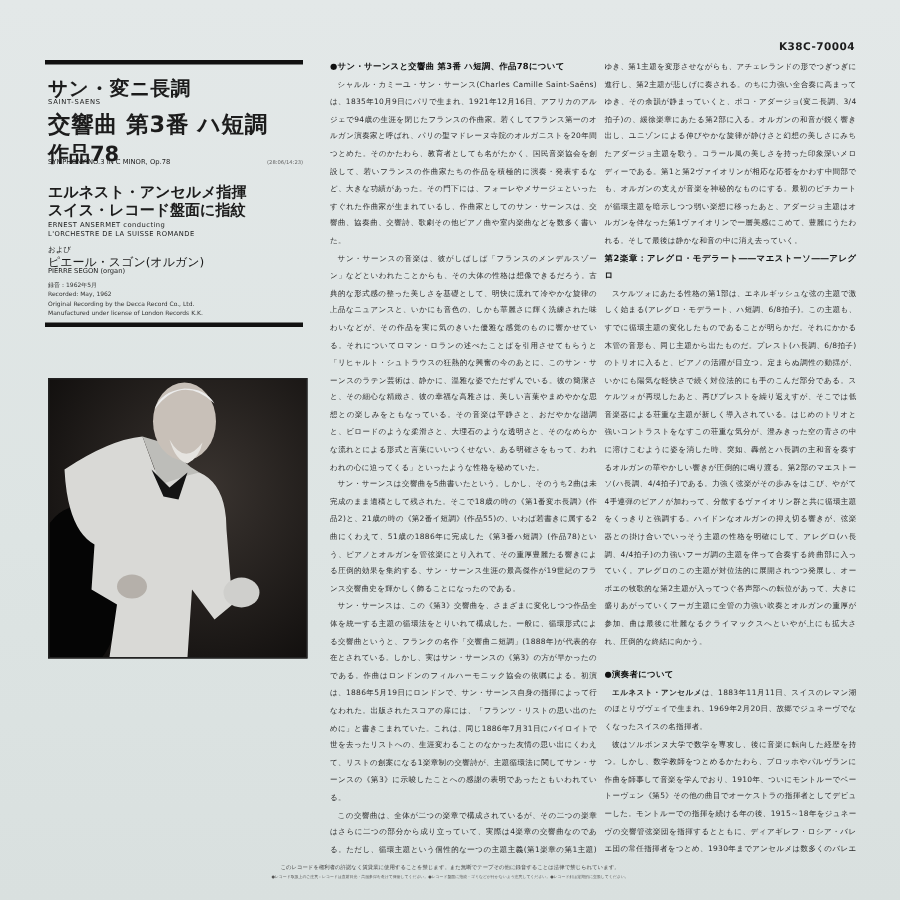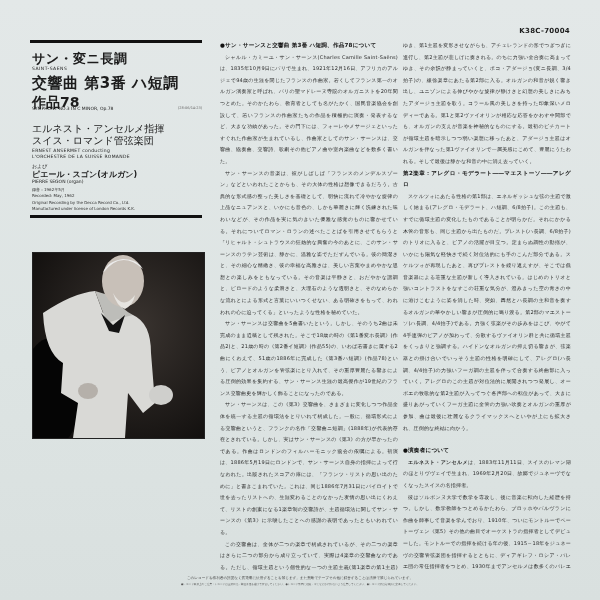--- a/index.html
+++ b/index.html
@@ -6,24 +6,24 @@
   body{width:600px;height:600px;background:#dfe5e4;position:relative;overflow:hidden;
        font-family:"DejaVu Sans",sans-serif;color:#1c1c1c;}
   .page{position:absolute;inset:0;background:linear-gradient(180deg,#e3e8e8 0%,#dde4e3 60%,#d9e0df 100%);}
   .rule{position:absolute;left:30px;width:172px;height:3px;background:#111;}
   .composer-jp{position:absolute;left:32px;top:50px;font-size:13px;font-weight:bold;letter-spacing:0.5px;}
   .composer-en{position:absolute;left:32px;top:66px;font-size:4.5px;letter-spacing:0.5px;}
   .work-jp{position:absolute;left:32px;top:74px;font-size:15px;font-weight:bold;letter-spacing:0.5px;text-align:right;}
   .opus-jp{position:absolute;left:32px;top:94px;font-size:14px;font-weight:bold;}
   .work-en{position:absolute;left:32px;top:106px;font-size:4.5px;}
   .catalog-small{position:absolute;left:178px;top:106px;font-size:3.5px;color:#666;}
-  .cond-jp{position:absolute;left:32px;top:123px;font-size:10px;font-weight:normal;line-height:12px;}
+  .cond-jp{position:absolute;left:32px;top:123px;font-size:10px;font-weight:bold;line-height:12px;}
   .cond-en{position:absolute;left:32px;top:148px;font-size:4.5px;line-height:6px;letter-spacing:0.3px;}
   .and-jp{position:absolute;left:32px;top:163px;font-size:5px;}
-  .org-jp{position:absolute;left:32px;top:169px;font-size:8px;font-weight:bold;}
+  .org-jp{position:absolute;left:32px;top:169px;font-size:8px;font-weight:normal;}
   .org-en{position:absolute;left:32px;top:179px;font-size:4.5px;}
   .rec{position:absolute;left:32px;top:187px;font-size:4px;line-height:5.5px;color:#333;}
   .orig{position:absolute;left:32px;top:200px;font-size:4px;line-height:5.5px;color:#333;}
   .photo{position:absolute;left:32px;top:252px;width:171px;height:185px;background:#161412;overflow:hidden;border:1px solid #222;}
   .col{position:absolute;font-size:5px;line-height:11.6px;color:#2a2a2a;text-align:justify;letter-spacing:0.2px;}
   .col p{margin:0;text-indent:1em;}
   .h{font-weight:bold;font-size:5.6px;color:#111;text-indent:0!important;}
   .catno{position:absolute;right:30px;top:27px;font-size:7px;font-weight:bold;letter-spacing:0.3px;padding-left:48px;}
   .footer1{position:absolute;left:0;width:600px;top:576px;text-align:center;font-size:3.6px;color:#444;}
   .footer2{position:absolute;left:0;width:600px;top:582px;text-align:center;font-size:2.6px;color:#555;}
@@ -36,21 +36,21 @@
   <div class="rule" style="top:40px"></div>
   <div class="composer-jp">サン・変ニ長調</div>
   <div class="composer-en">SAINT-SAENS</div>
   <div class="work-jp">交響曲 第3番 ハ短調</div>
   <div class="opus-jp">作品78</div>
   <div class="work-en">SYMPHONY NO.3 IN C MINOR, Op.78</div>
   <div class="catalog-small">(28:06/14:23)</div>
 
   <div class="cond-jp">
     <div>エルネスト・アンセルメ指揮</div>
-    <div>スイス・ロマンド管弦楽団</div>
+    <div>スイス・レコード盤面に指紋</div>
   </div>
   <div class="cond-en">
     <div>ERNEST ANSERMET conducting</div>
     <div>L'ORCHESTRE DE LA SUISSE ROMANDE</div>
   </div>
   <div class="and-jp">および</div>
   <div class="org-jp">ピエール・スゴン(オルガン)</div>
   <div class="org-en">PIERRE SEGON (organ)</div>
   <div class="rec">
     <div>録音：1962年5月</div>

